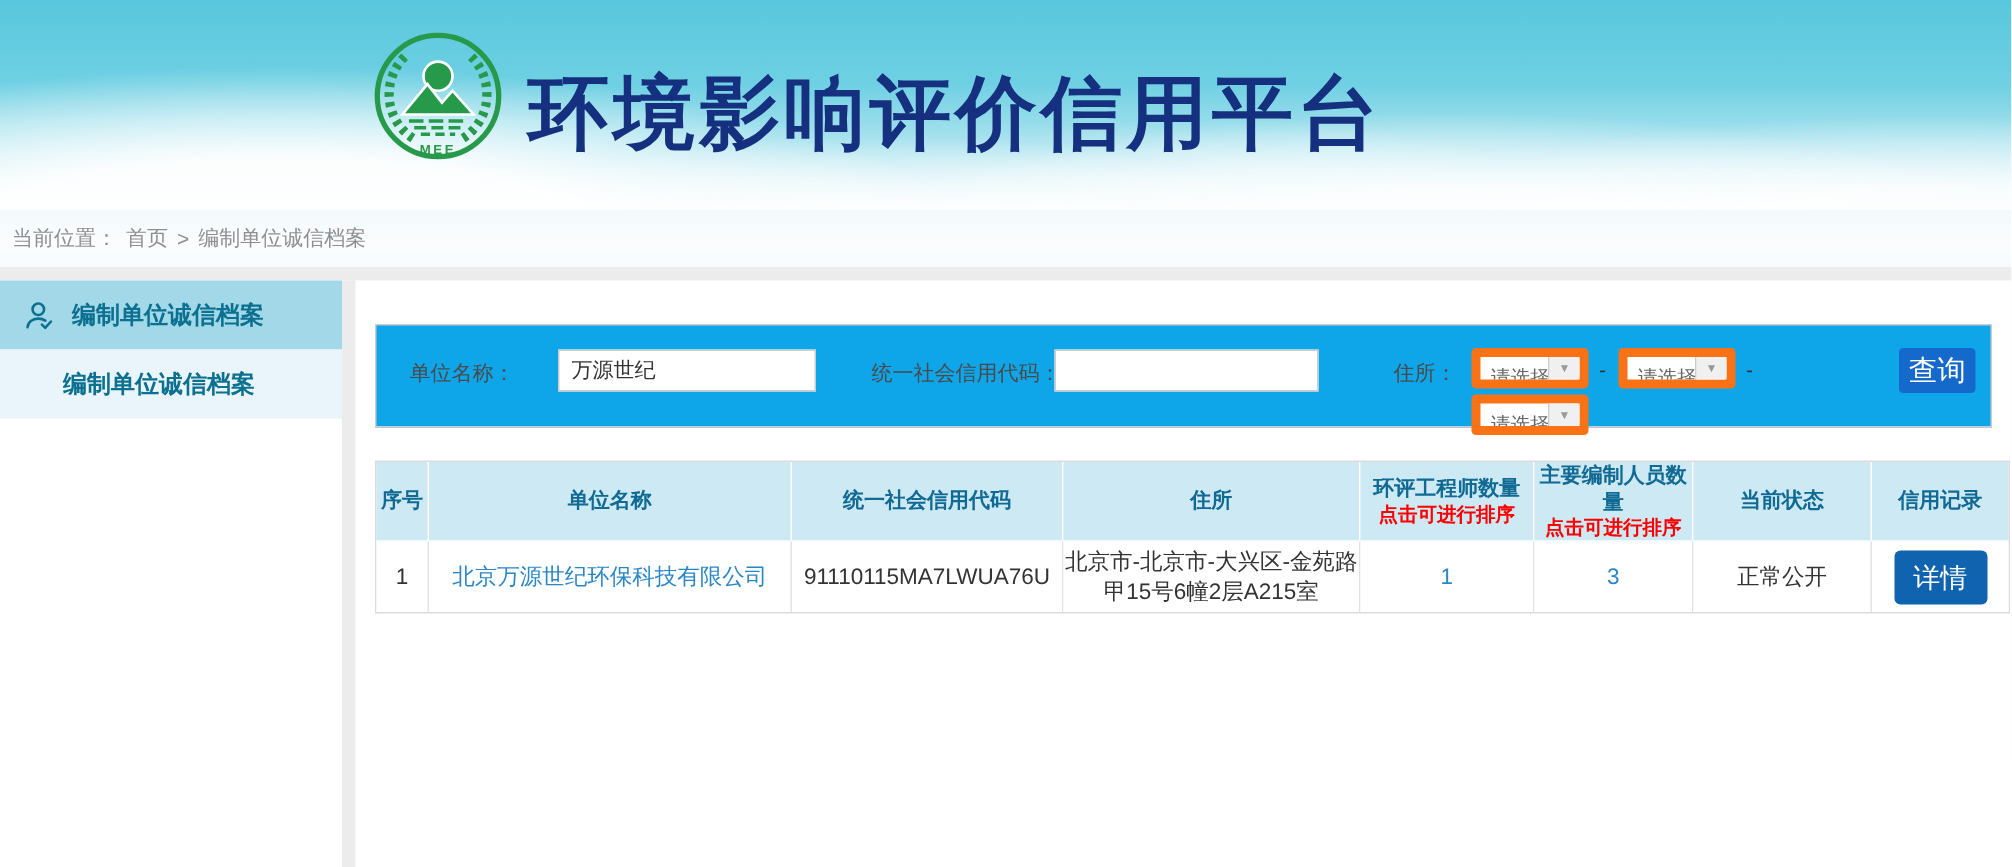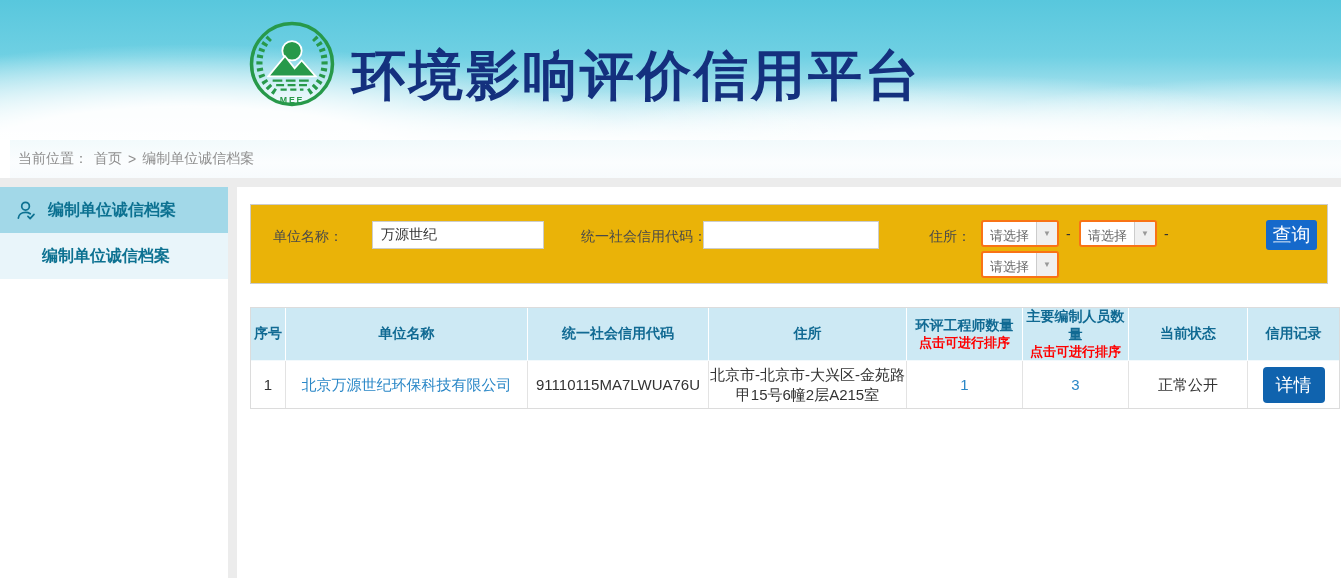--- a/index.html
+++ b/index.html
@@ -23,44 +23,43 @@
     position:absolute; left:352px; top:40px;
     font-size:54px; font-weight:bold; letter-spacing:3px; color:#14307e;
     font-family:"Liberation Sans","DejaVu Sans",sans-serif;
   }
 
   
   .breadcrumb {
     height:38px; display:flex; align-items:center; gap:6px;
     padding-left:8px; font-size:14px; color:#8f8f8f;
     background:linear-gradient(180deg,#f2fafc 0%,#fbfdfe 60%,#f7fbfd 100%);
-    margin-left:10px;
   }
   .breadcrumb a { color:#8f8f8f; text-decoration:none; cursor:pointer; }
 
   .gap-strip { height:9px; background:#ececec; }
 
   
   .content { display:flex; height:391px; background:#ececec; }
   .sidebar { width:228px; background:#fff; flex:none; }
   .side-item-active {
     height:46px; display:flex; align-items:center; gap:10px; padding-left:15px;
     background:#a2d8e8; color:#0c7191; font-size:16px; font-weight:bold; cursor:pointer;
   }
   .side-item-sub {
     height:46px; display:flex; align-items:center; padding-left:42px;
     background:#e9f5fa; color:#0c7191; font-size:16px; font-weight:bold; cursor:pointer;
   }
   .main { flex:1; margin-left:9px; background:#fff; position:relative; }
 
   
-  .search-panel { position:absolute; left:13px; top:17px; width:1078px; height:80px; border:1px solid #ccc; background:#eab308; }
+  .search-panel { position:absolute; left:13px; top:29px; width:1078px; height:69px; border:1px solid #ccc; background:#0ea5e9; }
   .fld-label { position:absolute; top:23px; font-size:14px; color:#4a4a4a; white-space:nowrap; }
   .txt-input { position:absolute; top:16px; height:28px; border:1px solid #ccc; padding:0 8px; font-size:14px; color:#333; outline:none; }
-  .sel { position:absolute; width:78px; height:27px; border:2px solid #f97316; border-radius:3px; background:#fff; display:flex; cursor:pointer; }
+  .sel { position:absolute; width:78px; height:27px; border:6px solid #f97316; border-radius:3px; background:#fff; display:flex; cursor:pointer; }
   .sel-text { flex:1; font-size:13px; color:#666; padding:5px 0 0 7px; overflow:hidden; white-space:nowrap; }
   .sel-arrow { width:21px; background:#f0f0f0; border-left:1px solid #ccc; border-radius:0 2px 2px 0; display:flex; align-items:center; justify-content:center; color:#999; font-size:8px; }
   .dash { position:absolute; top:21px; font-size:14px; color:#333; }
   .query-btn {
     position:absolute; left:1015px; top:15px; width:51px; height:30px;
     background:#1569cb; color:#fff; border:none; border-radius:3px; font-size:19px; cursor:pointer;
   }
 
   
   .results { position:absolute; left:13px; top:120px; width:1088px; border:1px solid #dcdcdc; border-collapse:separate; border-spacing:0; table-layout:fixed; }

